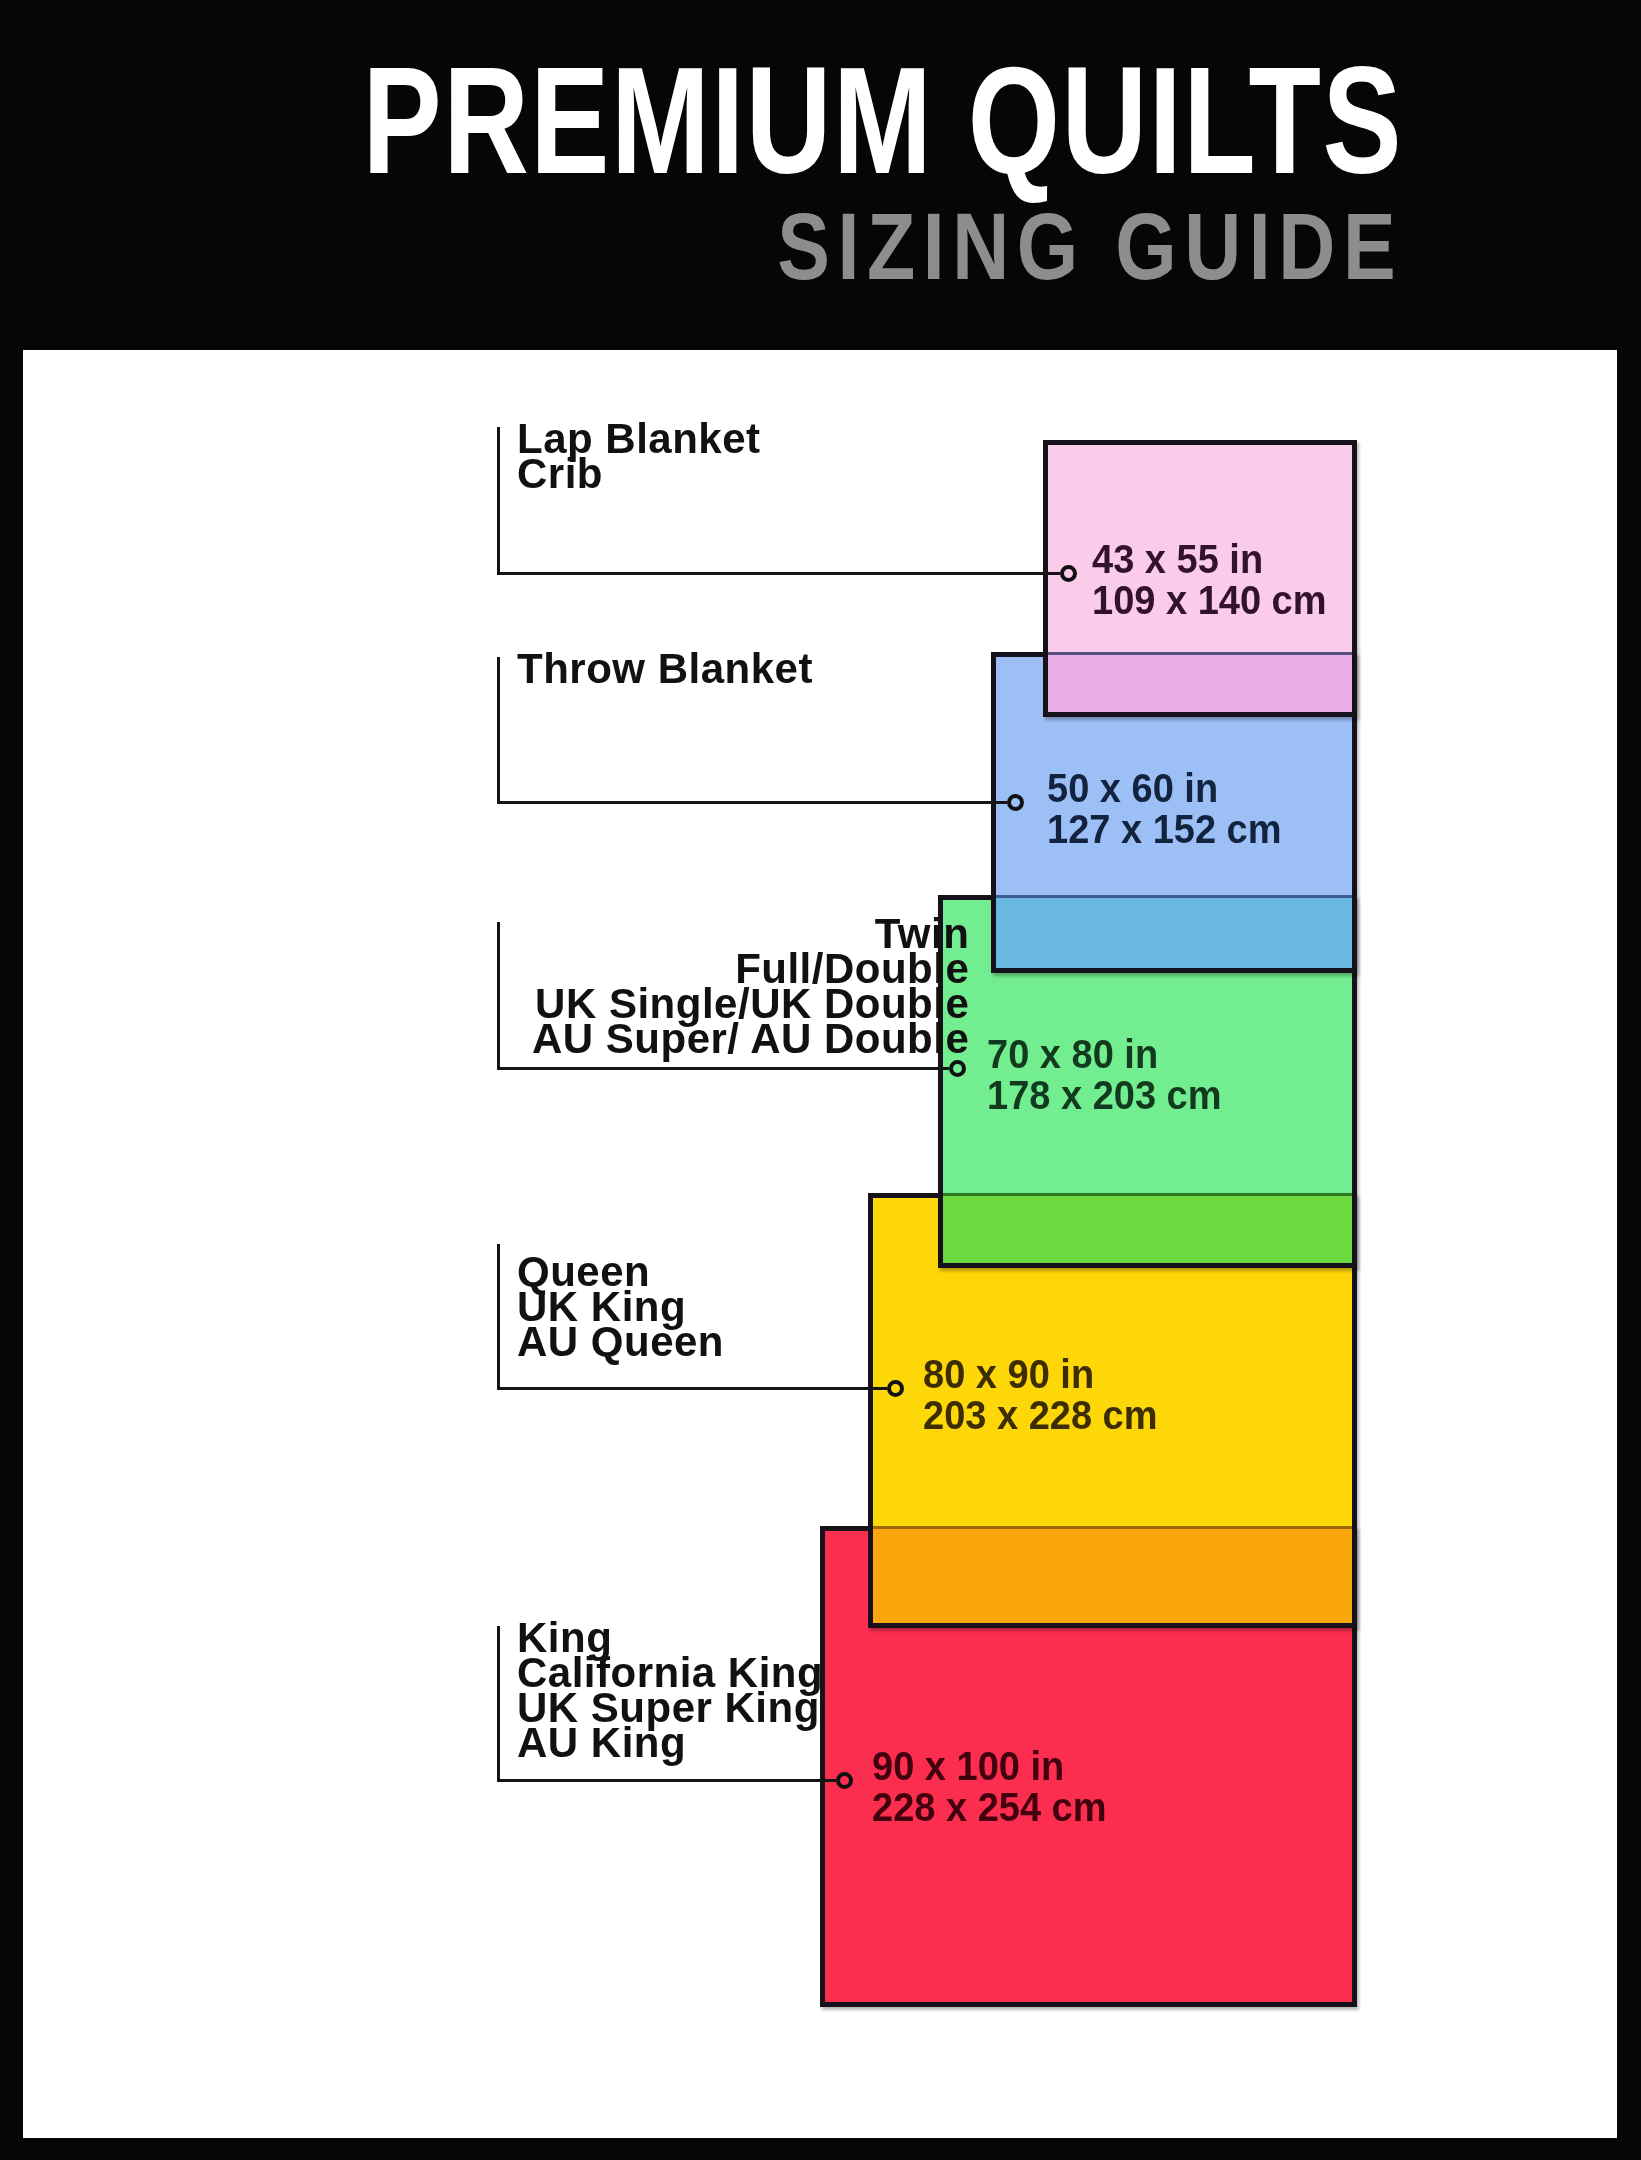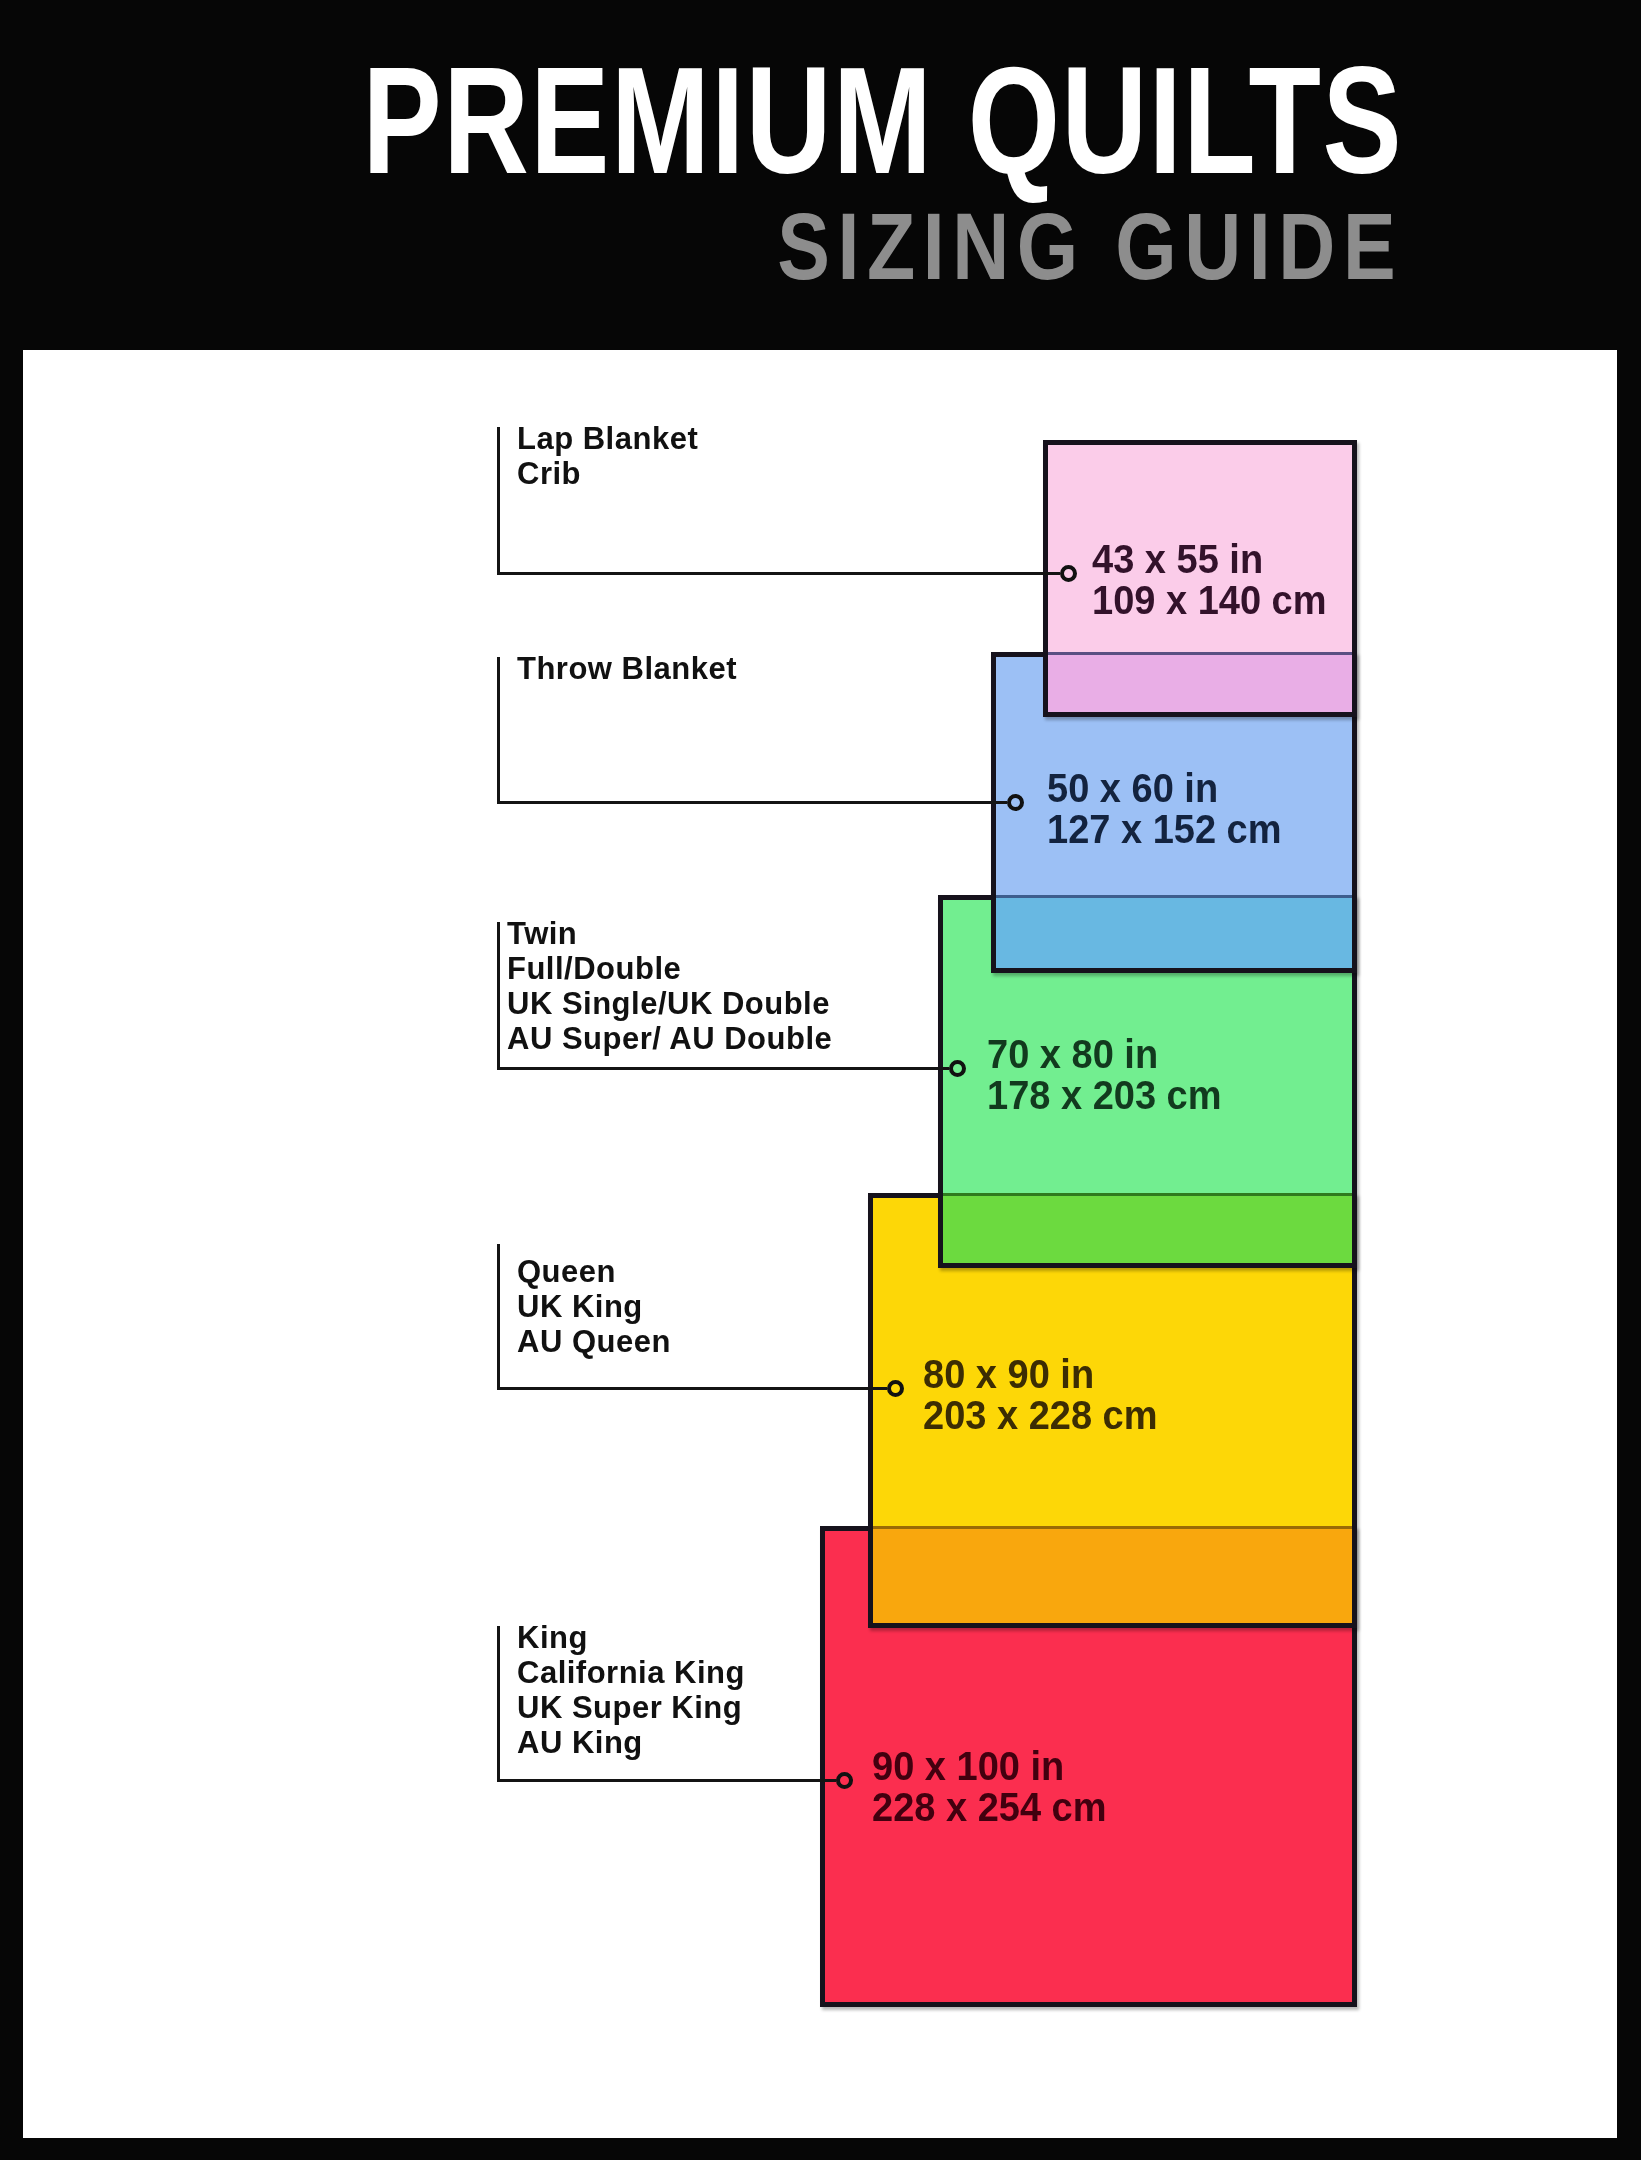--- a/index.html
+++ b/index.html
@@ -13,21 +13,21 @@
   .subtitle{position:absolute;right:238px;top:200px;color:#8d8d8d;font-weight:bold;font-size:94px;
          line-height:1;white-space:nowrap;letter-spacing:9px;
          transform:scaleX(.84);transform-origin:100% 0;}
   
   .panel{position:absolute;left:23px;top:350px;width:1594px;height:1788px;background:#fff;}
   
   .diagram{position:absolute;left:0;top:0;width:100%;height:100%;}
   .rect{position:absolute;box-sizing:border-box;border:5px solid #16121c;
         box-shadow:2px 3px 3px rgba(0,0,0,.28);}
   .overlap{position:absolute;box-sizing:border-box;}
-  .label{position:absolute;color:#111;font-weight:bold;font-size:31px;line-height:35px;
+  .label{position:absolute;color:#111;font-weight:bold;font-size:42px;line-height:35px;
          letter-spacing:.5px;white-space:nowrap;}
   .vline,.hline{position:absolute;background:#141414;}
   .circle{position:absolute;box-sizing:border-box;width:17px;height:17px;border:4px solid #111;
           border-radius:50%;background:transparent;}
   .dims{position:absolute;font-weight:bold;font-size:40px;line-height:41px;white-space:nowrap;
         transform:scaleX(.95);transform-origin:0 0;}
 </style>
 </head>
 <body>
 
@@ -61,21 +61,21 @@
       <div class="label" style="left: 517px; top: 651px;">
         <div>Throw Blanket</div>
       </div>
       <div class="vline" style="left: 497px; top: 657px; width: 3px; height: 146px;"></div>
       <div class="hline" style="left: 497px; top: 801px; width: 510px; height: 3px;"></div>
       <div class="circle" style="left: 1007px; top: 794px;"></div>
       <div class="dims" style="left: 1047px; top: 768px; color: rgb(19, 35, 63);">
         <div>50 x 60 in</div>
         <div>127 x 152 cm</div>
       </div>
-      <div class="label" style="left: 507px; top: 916px;">
+      <div class="label" style="left: 532px; top: 916px; text-align: right;">
         <div>Twin</div>
         <div>Full/Double</div>
         <div>UK Single/UK Double</div>
         <div>AU Super/ AU Double</div>
       </div>
       <div class="vline" style="left: 497px; top: 922px; width: 3px; height: 147px;"></div>
       <div class="hline" style="left: 497px; top: 1067px; width: 452px; height: 3px;"></div>
       <div class="circle" style="left: 949px; top: 1060px;"></div>
       <div class="dims" style="left: 987px; top: 1034px; color: rgb(18, 58, 30);">
         <div>70 x 80 in</div>

